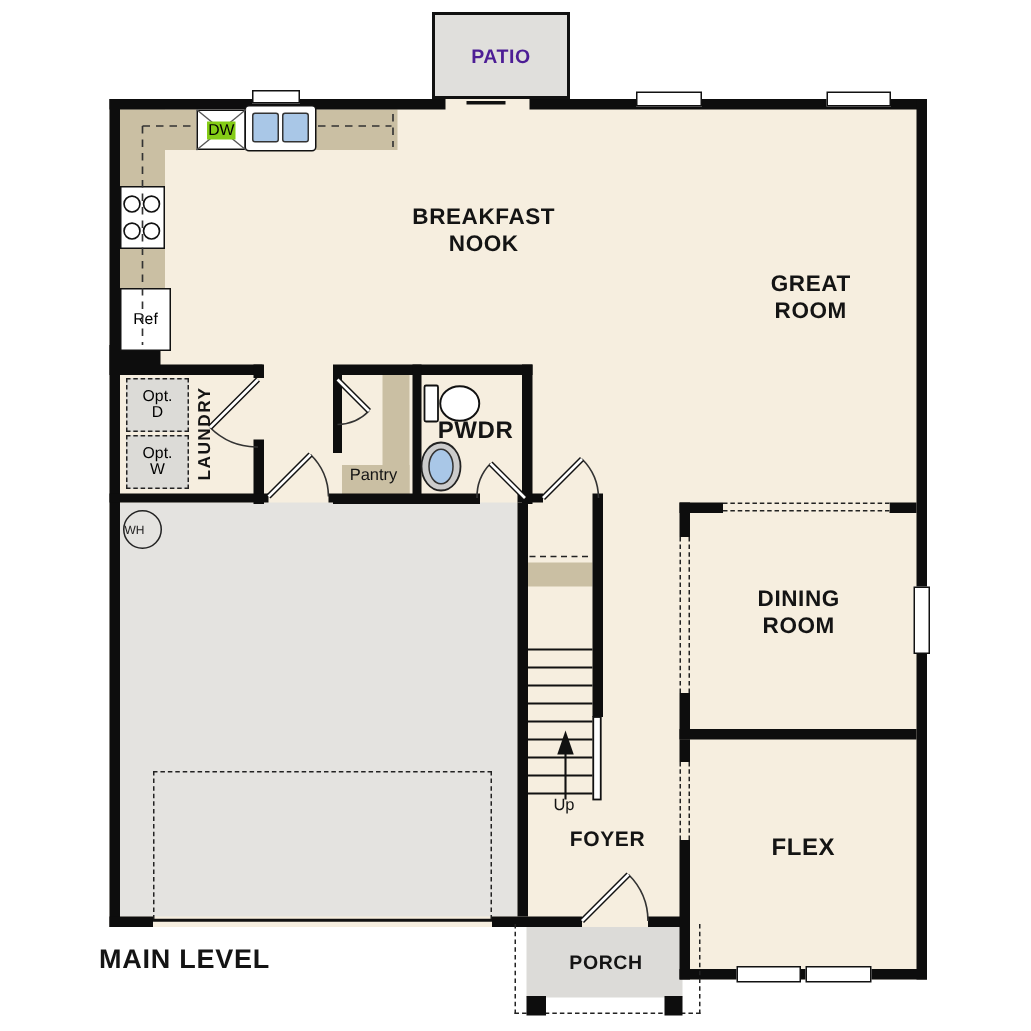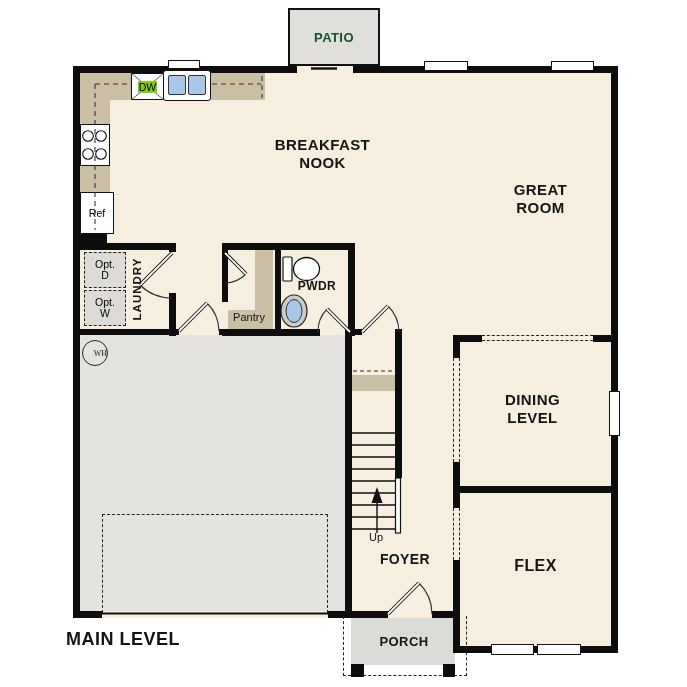--- a/index.html
+++ b/index.html
@@ -24,21 +24,21 @@
 <body>
 
 <div id="plan">
 
   <div class="floor" style="left:73px;top:66px;width:545px;height:552px;"></div>
   <div class="floor" style="left:453px;top:490px;width:165px;height:163px;"></div>
   <div class="gray" style="left:80px;top:335px;width:265px;height:276px;"></div>
   <div class="gray" style="left:351px;top:618px;width:104px;height:47px;background:#dcdbd8;"></div>
 
   <div class="abs" style="left:288px;top:8px;width:92px;height:58px;background:#e0dfdc;border:2px solid #111;display:flex;align-items:center;justify-content:center;">
-    <div style="font-weight:700;font-size:13px;letter-spacing:.4px;color:#14532d;">PATIO</div>
+    <div style="font-weight:700;font-size:13px;letter-spacing:.4px;color:#4c1d95;">PATIO</div>
   </div>
 
   <div class="tan" style="left:80px;top:73px;width:185px;height:27px;"></div>
   <div class="tan" style="left:80px;top:73px;width:30px;height:160px;"></div>
   <div class="tan" style="left:255px;top:250px;width:18px;height:80px;"></div>
   <div class="tan" style="left:228px;top:310px;width:45px;height:20px;"></div>
   <div class="tan" style="left:352px;top:375px;width:43px;height:16px;"></div>
 
   <div class="wall" style="left:73px;top:66px;width:224px;height:7px;"></div>
   <div class="wall" style="left:353px;top:66px;width:265px;height:7px;"></div>
@@ -89,21 +89,21 @@
   <div class="appl" style="left:131px;top:73px;width:33px;height:27px;">
     <span class="sm" style="position:relative;z-index:2;background:#84cc16;padding:0 1px;">DW</span>
   </div>
   <div class="appl" style="left:163px;top:70px;width:48px;height:31px;border-radius:3px;"></div>
   <div class="abs" style="left:168px;top:75px;width:18px;height:20px;background:#a9c7e7;border:1.5px solid #333;border-radius:2px;"></div>
   <div class="abs" style="left:188px;top:75px;width:18px;height:20px;background:#a9c7e7;border:1.5px solid #333;border-radius:2px;"></div>
   <div class="appl" style="left:80px;top:124px;width:30px;height:42px;"></div>
   <div class="appl" style="left:80px;top:192px;width:34px;height:42px;">
     <span class="sm">Ref</span>
   </div>
-  <div class="abs" style="left:82px;top:340px;width:26px;height:26px;border:1.5px solid #222;border-radius:50%;display:flex;align-items:center;justify-content:flex-end;font-family:Liberation Serif, serif;">
+  <div class="abs" style="left:82px;top:340px;width:26px;height:26px;border:1.5px solid #222;border-radius:50%;display:flex;align-items:center;justify-content:flex-start;">
     <span style="font-size:8px;color:#222;">WH</span>
   </div>
   <div class="abs" style="left:84px;top:252px;width:42px;height:36px;background:#dcdbd7;border:1.5px dashed #222;display:flex;align-items:center;justify-content:center;">
     <span class="sm" style="white-space:pre-line;text-align:center;line-height:1.05;">Opt.
 D</span>
   </div>
   <div class="abs" style="left:84px;top:290px;width:42px;height:36px;background:#dcdbd7;border:1.5px dashed #222;display:flex;align-items:center;justify-content:center;">
     <span class="sm" style="white-space:pre-line;text-align:center;line-height:1.05;">Opt.
 W</span>
   </div>
@@ -185,23 +185,23 @@
       <ellipse cx="294" cy="311" rx="13" ry="16" fill="#cccccc" stroke="#222" stroke-width="1.2"></ellipse>
       <ellipse cx="294" cy="311" rx="8" ry="11.5" fill="#a9c7e7" stroke="#333" stroke-width="1"></ellipse>
     </g>
   </svg>
 
   <div class="lbl" style="left:250px;top:136px;width:145px;">BREAKFAST
 NOOK</div>
   <div class="lbl" style="left:478px;top:181px;width:125px;">GREAT
 ROOM</div>
   <div class="lbl" style="left:470px;top:391px;width:125px;">DINING
-LEVEL</div>
+ROOM</div>
   <div class="lbl" style="left:473px;top:557px;width:125px;font-size:16px;">FLEX</div>
   <div class="lbl" style="left:369px;top:551px;width:72px;font-size:14px;">FOYER</div>
-  <div class="lbl" style="left:291px;top:279px;width:52px;font-size:12px;">PWDR</div>
+  <div class="lbl" style="left:291px;top:279px;width:52px;font-size:16px;">PWDR</div>
   <div class="lbl" style="left:369px;top:634px;width:70px;font-size:13px;">PORCH</div>
   <div class="lbl" style="left:225px;top:311px;width:48px;font-size:11px;font-weight:400;letter-spacing:0;">Pantry</div>
   <div class="lbl" style="left:363px;top:531px;width:26px;font-size:11px;font-weight:400;letter-spacing:0;">Up</div>
   <div class="lbl" style="left:138px;top:289px;width:90px;font-size:11.5px;letter-spacing:1px;transform:translate(-50%,-50%) rotate(-90deg);">LAUNDRY</div>
   <div class="lbl" style="left:66px;top:629px;width:200px;font-size:18px;text-align:left;letter-spacing:.5px;">MAIN LEVEL</div>
 
 </div>
 
 </body></html>

